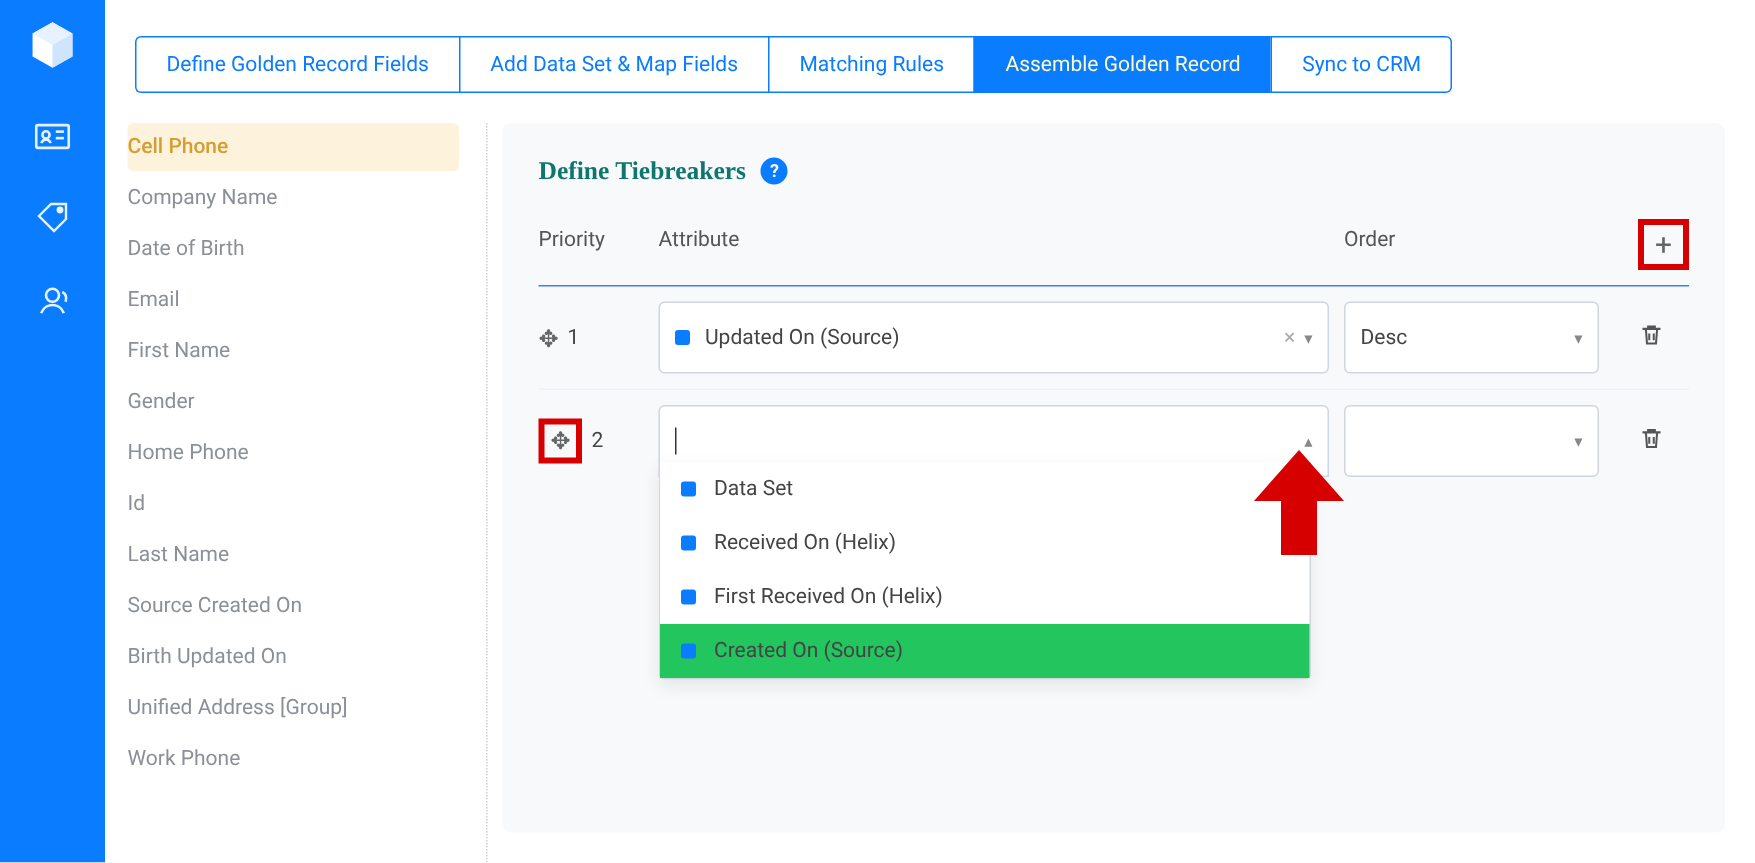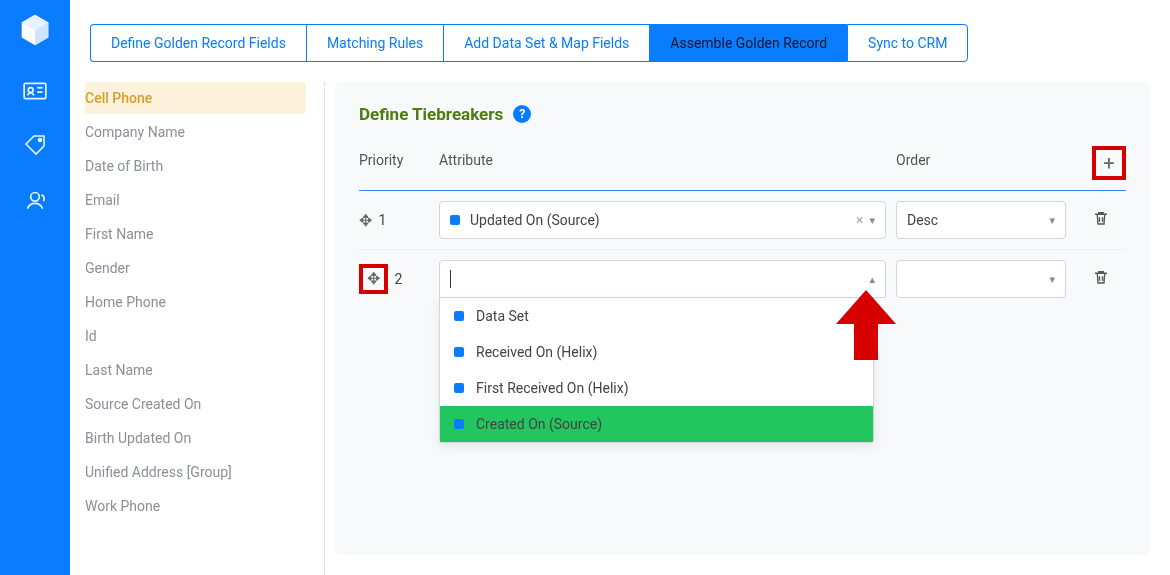--- a/index.html
+++ b/index.html
@@ -13,58 +13,58 @@
   
   .main { flex: 1; display: flex; flex-direction: column; }
   
   .tab-bar { padding: 24px 20px 0 20px; display: flex; }
   .tab {
     border: 1px solid #0a7cff; padding: 10px 20px; font-size: 14px; color: #0a7cff; background: #fff; cursor: pointer;
     border-right: none;
   }
   .tab:first-child { border-top-left-radius: 4px; border-bottom-left-radius: 4px; }
   .tab:last-child { border-right: 1px solid #0a7cff; border-top-right-radius: 4px; border-bottom-right-radius: 4px; }
-  .tab.active { background: #0a7cff; color: #0f172a; }
+  .tab.active { background: #0a7cff; color: #fef9c3; }
   
   .content-row { display: flex; flex: 1; padding: 20px 0 0 0; }
   
   .field-list {
     width: 255px; border-right: 1px dotted #d0d0d0; padding: 0 18px 0 15px;
   }
   .field-item {
     padding: 8px 0; font-size: 14px; color: #8a8f98; cursor: pointer; border-radius: 4px; margin-bottom: 2px;
   }
   .field-item.selected { background: #fdf3dc; color: #d69e2e; font-weight: 500; }
   
   .panel {
     flex: 1; background: #f7f9fb; margin: 0 20px 20px 10px; border-radius: 6px; padding: 22px 24px;
   }
   .panel-title { display: flex; align-items: center; gap: 10px; margin-bottom: 18px; }
-  .panel-title h2 { font-size: 17px; font-weight: 700; color: #4d7c0f; }
+  .panel-title h2 { font-size: 17px; font-weight: 700; color: #0f766e; font-family: Liberation Serif, serif; }
   .help-icon {
     width: 18px; height: 18px; border-radius: 50%; background: #0a7cff; color: #fff; font-size: 12px; display: flex; align-items: center; justify-content: center; font-weight: 700;
   }
   
   .tb-header {
     display: grid; grid-template-columns: 70px 1fr 170px 50px; gap: 10px; padding: 10px 0; border-bottom: 1px solid #3b82f6; font-size: 14px; color: #555;
   }
   .add-btn {
     width: 34px; height: 34px; border: 4px solid #d60000; display: flex; align-items: center; justify-content: center; font-size: 20px; color: #666; cursor: pointer; justify-self: end; margin-top: -6px;
   }
   
   .tb-row {
     display: grid; grid-template-columns: 70px 1fr 170px 50px; gap: 10px; padding: 10px 0; align-items: center; border-bottom: 1px solid #eef1f4;
   }
   .tb-row.no-border { border-bottom: none; }
   .priority-cell { display: flex; align-items: center; gap: 6px; font-size: 14px; color: #444; }
   .drag-handle { font-size: 16px; color: #666; cursor: grab; }
   .drag-handle.boxed { border: 4px solid #d60000; padding: 3px 4px; line-height: 1; }
   
   .select {
-    background: #fff; border: 1px solid #d0d6dd; border-radius: 4px; height: 38px; display: flex; align-items: center; padding: 0 10px; font-size: 14px; color: #444; position: relative;
+    background: #fff; border: 1px solid #d0d6dd; border-radius: 4px; height: 48px; display: flex; align-items: center; padding: 0 10px; font-size: 14px; color: #444; position: relative;
   }
   .select .sq { width: 10px; height: 10px; background: #0a7cff; border-radius: 2px; margin-right: 10px; }
   .select .clear { margin-left: auto; color: #aaa; font-size: 14px; padding: 0 6px; cursor: pointer; }
   .select .caret { color: #888; font-size: 11px; }
   .select.open { border-bottom-left-radius: 0; border-bottom-right-radius: 0; }
   .select .cursor { width: 1px; height: 18px; background: #333; }
   
   .trash { color: #666; font-size: 16px; cursor: pointer; text-align: center; }
   
   .dropdown {
@@ -111,22 +111,22 @@
       <path d="M5 21c1.5-4 5-5 7-5s5.5 1 7 5"></path>
       <path d="M18 8c2 1 3 3 2 6"></path>
     </svg>
   </div>
 </div>
 
 <div class="main">
 
   <div class="tab-bar">
     <div class="tab">Define Golden Record Fields</div>
+    <div class="tab">Add Data Set &amp; Map Fields</div>
     <div class="tab">Matching Rules</div>
-    <div class="tab">Add Data Set &amp; Map Fields</div>
     <div class="tab active">Assemble Golden Record</div>
     <div class="tab">Sync to CRM</div>
   </div>
 
   <div class="content-row">
 
     <div class="field-list">
       <div class="field-item selected">Cell Phone</div>
       <div class="field-item">Company Name</div>
       <div class="field-item">Date of Birth</div>

